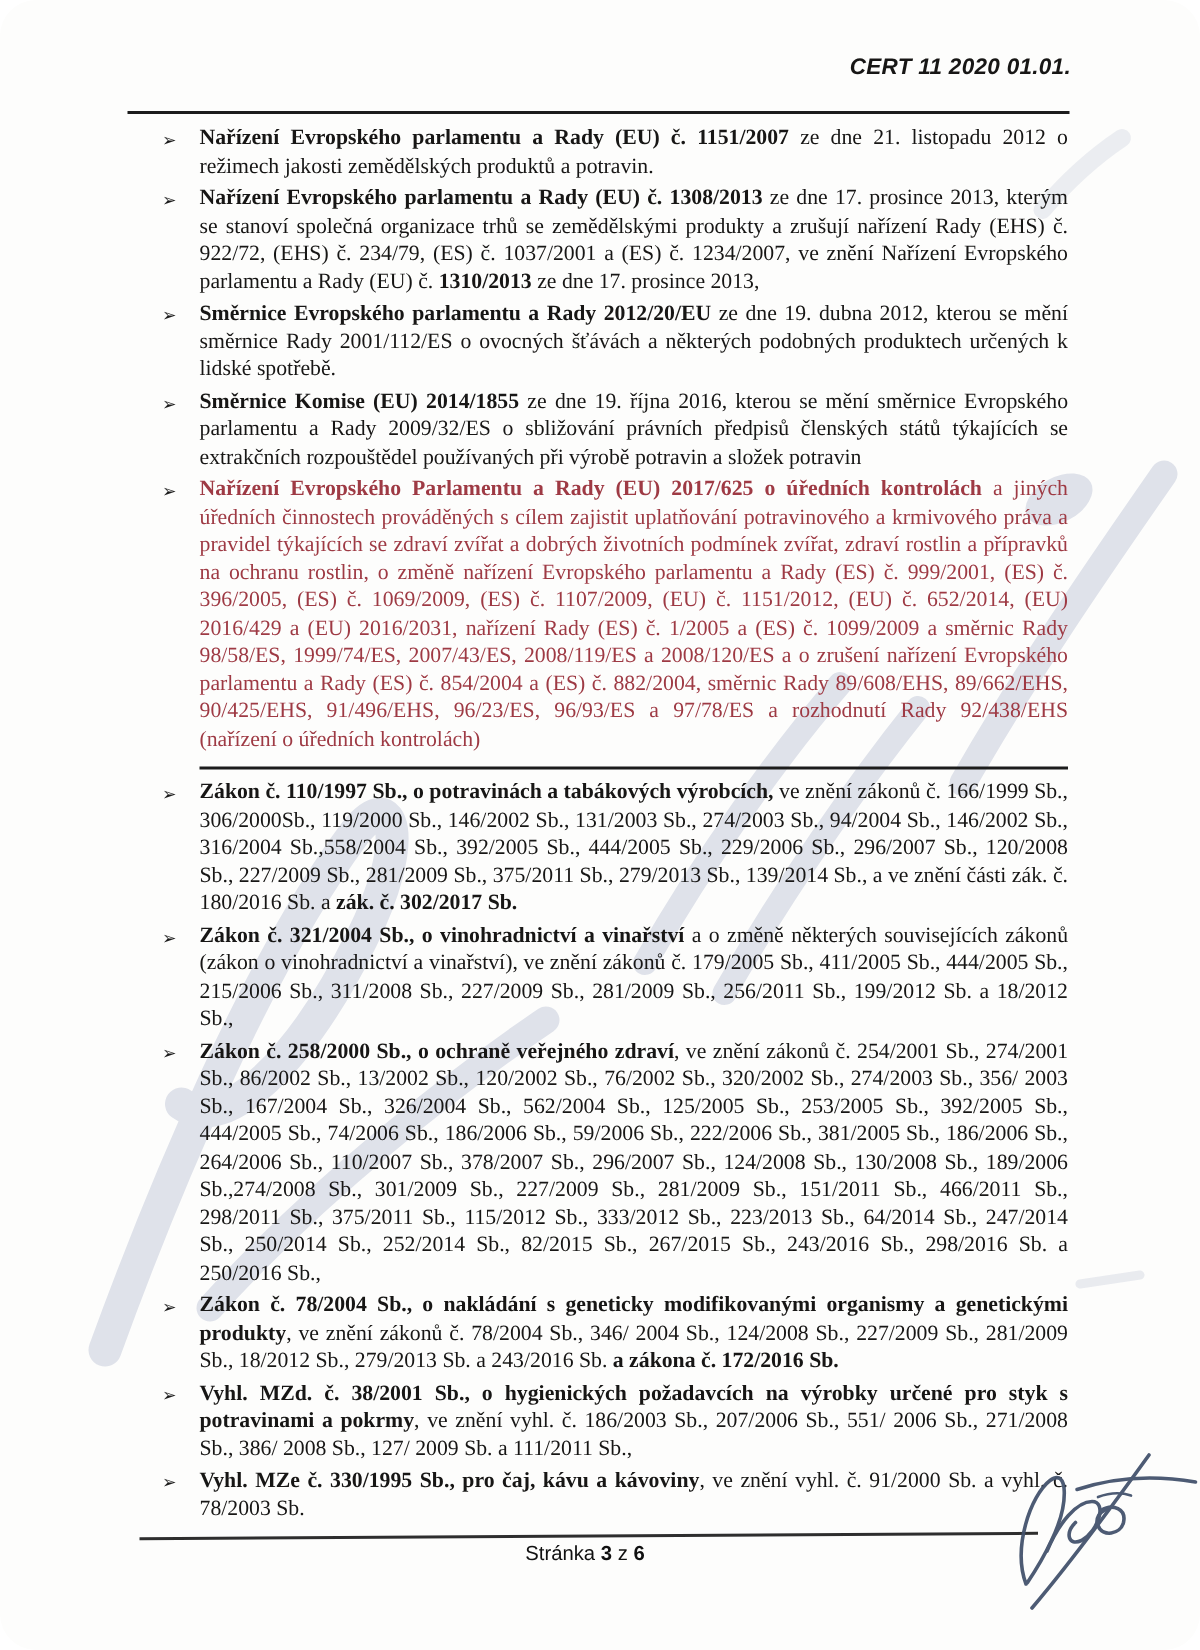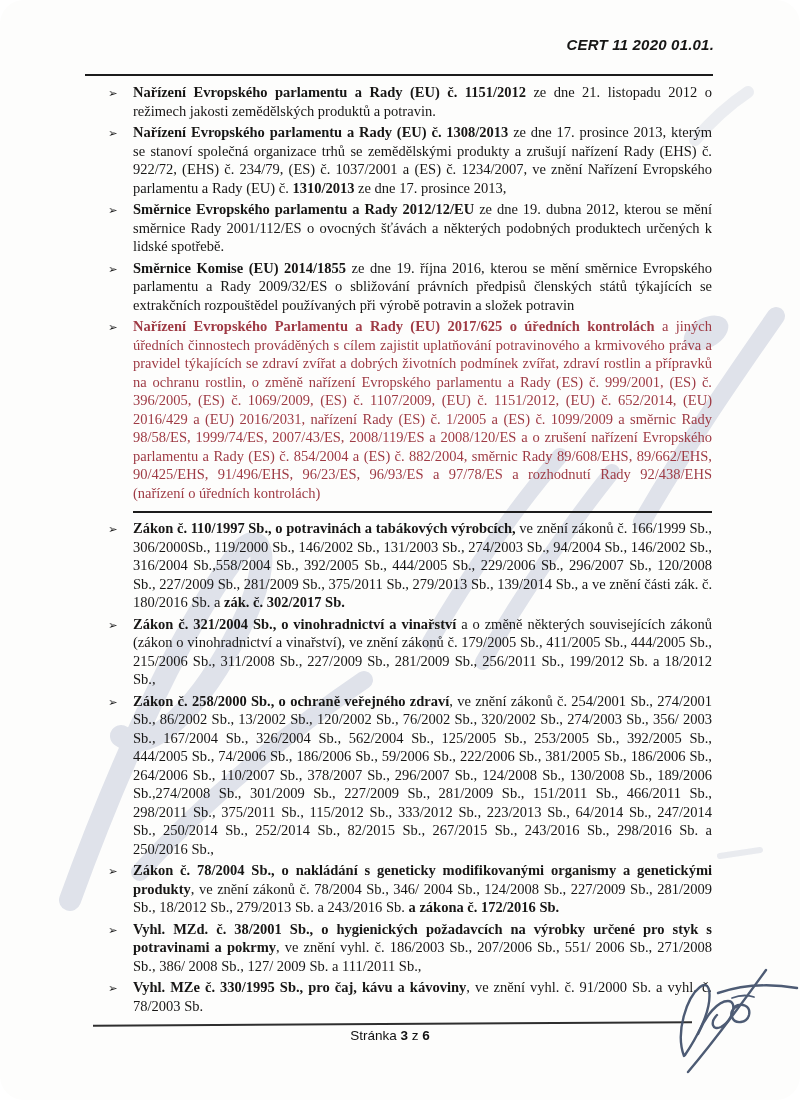--- a/index.html
+++ b/index.html
@@ -65,23 +65,23 @@
       <path d="M695 140 C 712 120, 730 104, 748 92" stroke-width="12" opacity="0.6"></path>
     </g>
   </svg>
 
   <div class="layer">
     <div class="header-code">CERT 11 2020 01.01.</div>
     <div class="header-rule"></div>
 
     <div class="content">
       <div class="section">
-          <div class="item"><span class="bullet">➢</span><span class="itext"><span class="b">Nařízení Evropského parlamentu a Rady (EU) č. 1151/2012</span><span> ze dne 21. listopadu 2012 o režimech jakosti zemědělských produktů a potravin.</span></span></div>
+          <div class="item"><span class="bullet">➢</span><span class="itext"><span class="b">Nařízení Evropského parlamentu a Rady (EU) č. 1151/2007</span><span> ze dne 21. listopadu 2012 o režimech jakosti zemědělských produktů a potravin.</span></span></div>
           <div class="item"><span class="bullet">➢</span><span class="itext"><span class="b">Nařízení Evropského parlamentu a Rady (EU) č. 1308/2013</span><span> ze dne 17. prosince 2013, kterým se stanoví společná organizace trhů se zemědělskými produkty a zrušují nařízení Rady (EHS) č. 922/72, (EHS) č. 234/79, (ES) č. 1037/2001 a (ES) č. 1234/2007, ve znění Nařízení Evropského parlamentu a Rady (EU) č. </span><span class="b">1310/2013</span><span> ze dne 17. prosince 2013,</span></span></div>
-          <div class="item"><span class="bullet">➢</span><span class="itext"><span class="b">Směrnice Evropského parlamentu a Rady 2012/12/EU</span><span> ze dne 19. dubna 2012, kterou se mění směrnice Rady 2001/112/ES o ovocných šťávách a některých podobných produktech určených k lidské spotřebě.</span></span></div>
+          <div class="item"><span class="bullet">➢</span><span class="itext"><span class="b">Směrnice Evropského parlamentu a Rady 2012/20/EU</span><span> ze dne 19. dubna 2012, kterou se mění směrnice Rady 2001/112/ES o ovocných šťávách a některých podobných produktech určených k lidské spotřebě.</span></span></div>
           <div class="item"><span class="bullet">➢</span><span class="itext"><span class="b">Směrnice Komise (EU) 2014/1855</span><span> ze dne 19. října 2016, kterou se mění směrnice Evropského parlamentu a Rady 2009/32/ES o sbližování právních předpisů členských států týkajících se extrakčních rozpouštědel používaných při výrobě potravin a složek potravin</span></span></div>
           <div class="item red"><span class="bullet">➢</span><span class="itext"><span class="b">Nařízení Evropského Parlamentu a Rady (EU) 2017/625 o úředních kontrolách</span><span> a jiných úředních činnostech prováděných s cílem zajistit uplatňování potravinového a krmivového práva a pravidel týkajících se zdraví zvířat a dobrých životních podmínek zvířat, zdraví rostlin a přípravků na ochranu rostlin, o změně nařízení Evropského parlamentu a Rady (ES) č. 999/2001, (ES) č. 396/2005, (ES) č. 1069/2009, (ES) č. 1107/2009, (EU) č. 1151/2012, (EU) č. 652/2014, (EU) 2016/429 a (EU) 2016/2031, nařízení Rady (ES) č. 1/2005 a (ES) č. 1099/2009 a směrnic Rady 98/58/ES, 1999/74/ES, 2007/43/ES, 2008/119/ES a 2008/120/ES a o zrušení nařízení Evropského parlamentu a Rady (ES) č. 854/2004 a (ES) č. 882/2004, směrnic Rady 89/608/EHS, 89/662/EHS, 90/425/EHS, 91/496/EHS, 96/23/ES, 96/93/ES a 97/78/ES a rozhodnutí Rady 92/438/EHS (nařízení o úředních kontrolách)</span></span></div>
         </div>
       <div class="section-divider"></div>
       <div class="section">
           <div class="item"><span class="bullet">➢</span><span class="itext"><span class="b">Zákon č. 110/1997 Sb., o potravinách a tabákových výrobcích,</span><span> ve znění zákonů č. 166/1999 Sb., 306/2000Sb., 119/2000 Sb., 146/2002 Sb., 131/2003 Sb., 274/2003 Sb., 94/2004 Sb., 146/2002 Sb., 316/2004 Sb.,558/2004 Sb., 392/2005 Sb., 444/2005 Sb., 229/2006 Sb., 296/2007 Sb., 120/2008 Sb., 227/2009 Sb., 281/2009 Sb., 375/2011 Sb., 279/2013 Sb., 139/2014 Sb., a ve znění části zák. č. 180/2016 Sb. a </span><span class="b">zák. č. 302/2017 Sb.</span></span></div>
           <div class="item"><span class="bullet">➢</span><span class="itext"><span class="b">Zákon č. 321/2004 Sb., o vinohradnictví a vinařství</span><span> a o změně některých souvisejících zákonů (zákon o vinohradnictví a vinařství), ve znění zákonů č. 179/2005 Sb., 411/2005 Sb., 444/2005 Sb., 215/2006 Sb., 311/2008 Sb., 227/2009 Sb., 281/2009 Sb., 256/2011 Sb., 199/2012 Sb. a 18/2012 Sb.,</span></span></div>
           <div class="item"><span class="bullet">➢</span><span class="itext"><span class="b">Zákon č. 258/2000 Sb., o ochraně veřejného zdraví</span><span>, ve znění zákonů č. 254/2001 Sb., 274/2001 Sb., 86/2002 Sb., 13/2002 Sb., 120/2002 Sb., 76/2002 Sb., 320/2002 Sb., 274/2003 Sb., 356/ 2003 Sb., 167/2004 Sb., 326/2004 Sb., 562/2004 Sb., 125/2005 Sb., 253/2005 Sb., 392/2005 Sb., 444/2005 Sb., 74/2006 Sb., 186/2006 Sb., 59/2006 Sb., 222/2006 Sb., 381/2005 Sb., 186/2006 Sb., 264/2006 Sb., 110/2007 Sb., 378/2007 Sb., 296/2007 Sb., 124/2008 Sb., 130/2008 Sb., 189/2006 Sb.,274/2008 Sb., 301/2009 Sb., 227/2009 Sb., 281/2009 Sb., 151/2011 Sb., 466/2011 Sb., 298/2011 Sb., 375/2011 Sb., 115/2012 Sb., 333/2012 Sb., 223/2013 Sb., 64/2014 Sb., 247/2014 Sb., 250/2014 Sb., 252/2014 Sb., 82/2015 Sb., 267/2015 Sb., 243/2016 Sb., 298/2016 Sb. a 250/2016 Sb.,</span></span></div>
           <div class="item"><span class="bullet">➢</span><span class="itext"><span class="b">Zákon č. 78/2004 Sb., o nakládání s geneticky modifikovanými organismy a genetickými produkty</span><span>, ve znění zákonů č. 78/2004 Sb., 346/ 2004 Sb., 124/2008 Sb., 227/2009 Sb., 281/2009 Sb., 18/2012 Sb., 279/2013 Sb. a 243/2016 Sb. </span><span class="b">a zákona č. 172/2016 Sb.</span></span></div>
           <div class="item"><span class="bullet">➢</span><span class="itext"><span class="b">Vyhl. MZd. č. 38/2001 Sb., o hygienických požadavcích na výrobky určené pro styk s potravinami a pokrmy</span><span>, ve znění vyhl. č. 186/2003 Sb., 207/2006 Sb., 551/ 2006 Sb., 271/2008 Sb., 386/ 2008 Sb., 127/ 2009 Sb. a  111/2011 Sb.,</span></span></div>

